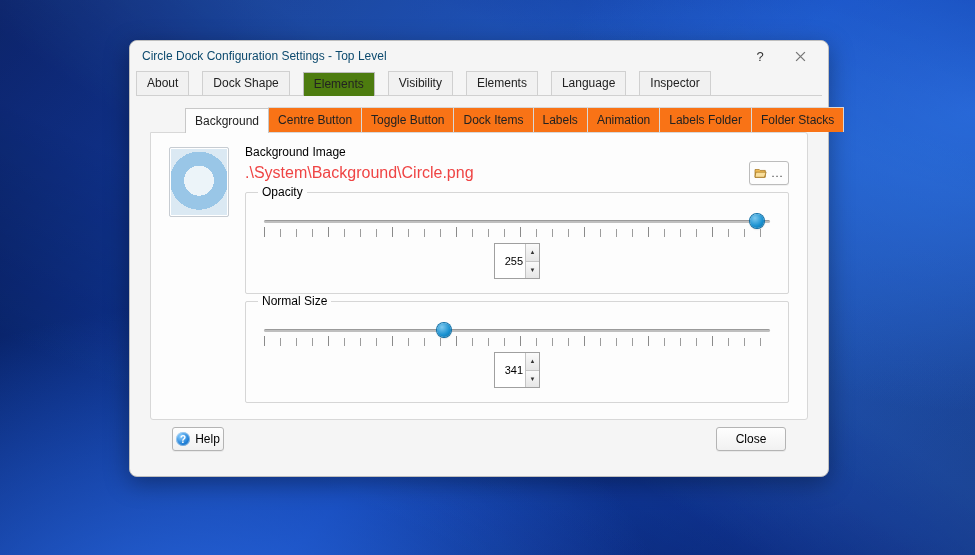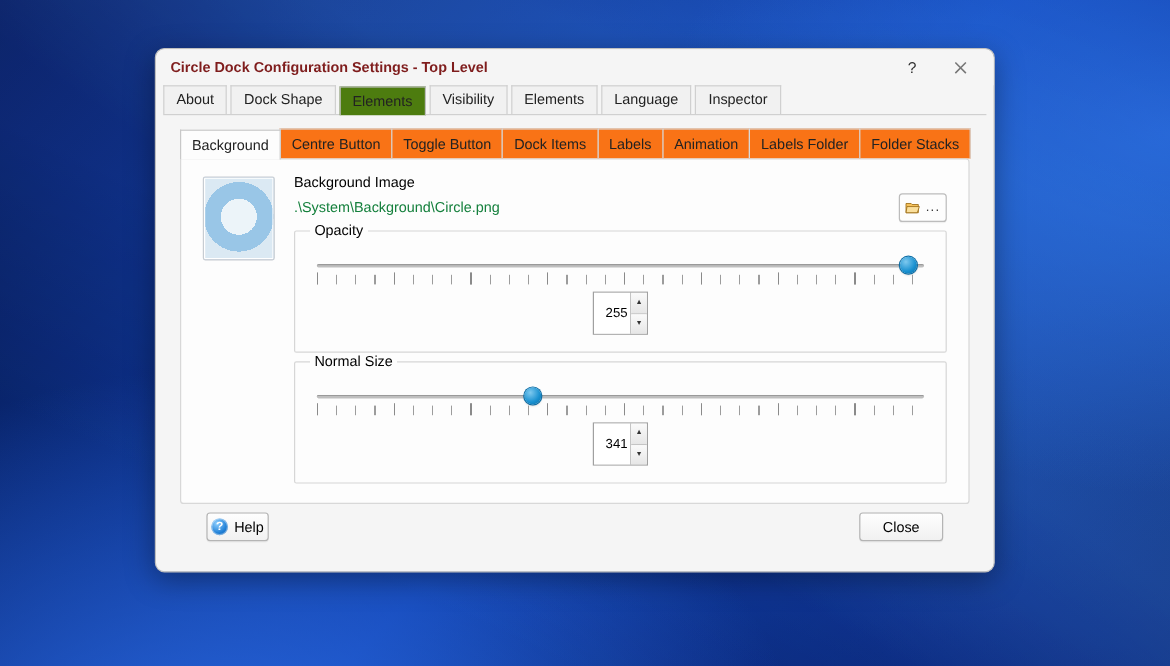--- a/index.html
+++ b/index.html
@@ -42,31 +42,31 @@
     flex-direction: column;
   }
   .titlebar {
     height: 30px;
     display: flex; align-items: center;
     padding: 0 6px 0 12px;
     background: #f5f5f5;
     border-top-left-radius: 8px;
     border-top-right-radius: 8px;
   }
-  .titlebar .title { flex: 1; color: #7f1d1d; font-size: 12px; font-weight: 700;}
+  .titlebar .title { flex: 1; color: #0c4a6e; font-size: 12px; font-weight: 400;}
   .titlebar .winbtn {
     width: 44px; height: 28px;
     display:flex; align-items:center; justify-content:center;
     color:#5a5a5a;
   }
   .titlebar .winbtn svg { width:11px; height:11px; }
   .titlebar .helpbtn { width:36px; font-size:13px; color:#333; display:flex; align-items:center; justify-content:center;}
 
   .top-tabs {
-    display:flex; padding: 0 6px; gap:4px;
+    display:flex; padding: 0 6px; gap:14px;
     align-items:flex-end;
     height:24px;
   }
   .top-tab {
     padding: 4px 10px 5px;
     border: 1px solid #d0d0d0;
     border-bottom: none;
     background:#f1f1f1;
     font-size:12px;
     color:#222;
@@ -100,21 +100,21 @@
     border-bottom:none;
     background:#f97316;
     font-size:12px;
     color:#222;
     margin-right:-1px;
     white-space:nowrap;
   }
   .sub-tab.active {
     background:#fdfdfd;
     border-color:#c8c8c8;
-    position:relative; top:1px; z-index:2;
+    position:relative; top:1px; z-index:2;margin-left:35px;
   }
 
   .sub-panel {
     flex:1;
     border:1px solid #d8d8d8;
     background:#fdfdfd;
     border-radius: 0 3px 3px 3px;
     padding:12px 18px 14px 18px;
     display:flex; gap:16px;
   }
@@ -129,21 +129,21 @@
     box-shadow: inset 0 0 0 1px #fff;
     background-color:#c9def0;
     background-image: radial-gradient(circle at 50% 48%, #ecf4f9 0 15px, #99c6e7 15px 29px, #dbe9f3 29px 60px);
   }
 
   .settings-col { flex:1; display:flex; flex-direction:column; gap:0;}
 
   .bgimg-row { display:flex; flex-direction:column; gap:2px;}
   .bgimg-label { font-size:12px; color:#000;}
   .bgimg-pathrow { display:flex; align-items:center; gap:6px;}
-  .bgimg-path { flex:1; font-size:12px; color:#15803d;}
+  .bgimg-path { flex:1; font-size:16px; color:#ef4444;}
   .browse-btn {
     width:40px; height:24px;
     background:#fdfdfd;
     border:1px solid #bcbcbc;
     border-radius:3px;
     display:flex; align-items:center; justify-content:center;
     gap:3px;
     box-shadow: 0 1px 0 rgba(0,0,0,0.05);
   }
   .browse-btn .foldericon { width:14px; height:12px; }

